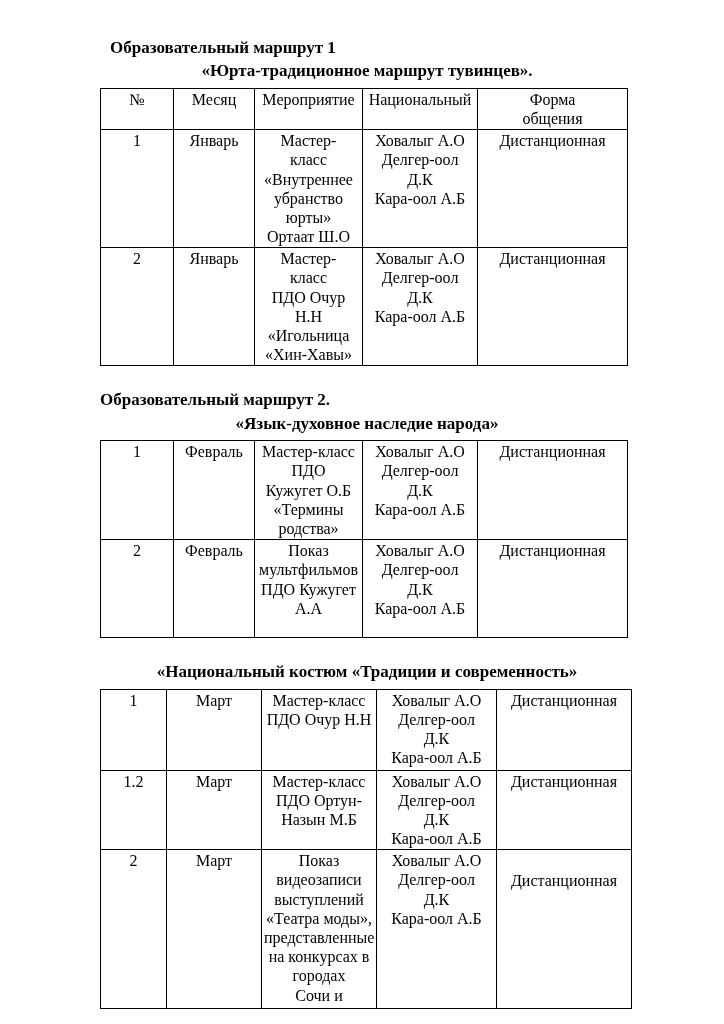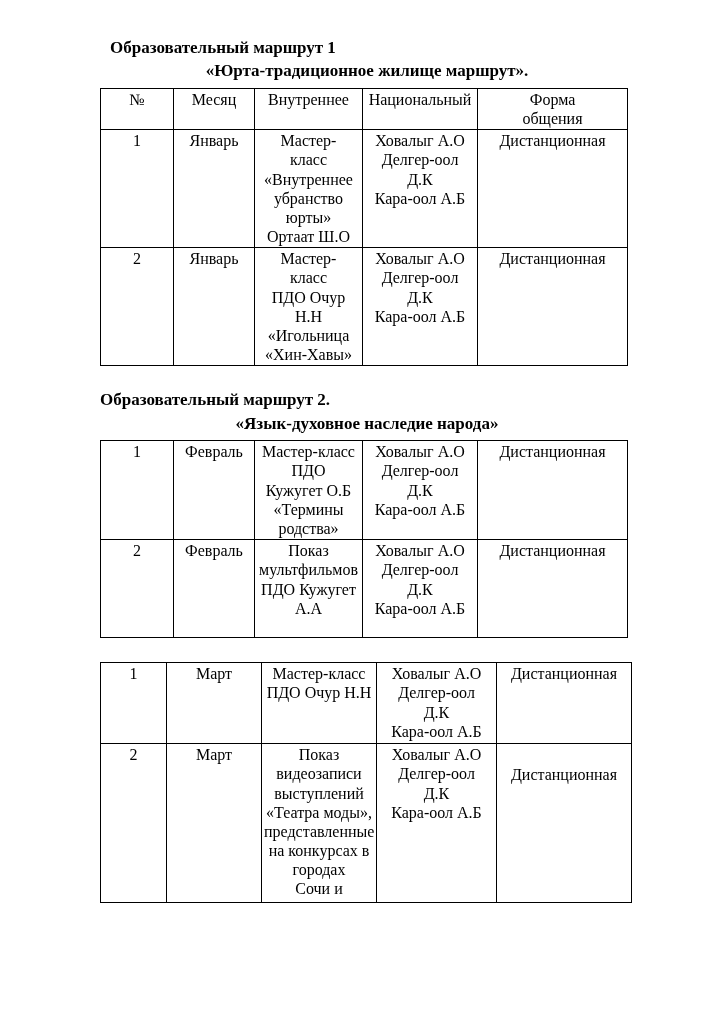--- a/index.html
+++ b/index.html
@@ -67,34 +67,34 @@
   tr.h-159{height:159px;}
 </style>
 </head>
 <body>
 
 <div class="page">
   <div class="content">
 
     <div class="section">
       <div class="sec-title t-left">Образовательный маршрут 1</div>
-      <div class="sec-subtitle">«Юрта-традиционное жилище маршрут».</div>
+      <div class="sec-subtitle">«Юрта-традиционное маршрут тувинцев».</div>
       <table class="sched t12">
         <colgroup>
             <col class="c1">
             <col class="c2">
             <col class="c3">
             <col class="c4">
             <col class="c5">
           </colgroup>
         <tbody>
             <tr class="h-head">
           <th>№</th>
           <th>Месяц</th>
-          <th>Внутреннее</th>
+          <th>Мероприятие</th>
           <th>Национальный</th>
           <th>Форма
 общения</th>
         </tr>
         <tr class="h-116">
           <td>1</td>
           <td>Январь</td>
           <td>Мастер-
 класс
 «Внутреннее
@@ -163,40 +163,53 @@
 Делгер-оол
 Д.К
 Кара-оол А.Б</td>
           <td class="form-cell">Дистанционная</td>
         </tr>
       </tbody>
         </table>
     </div>
 
     <div class="section">
+      <div class="sec-subtitle">«Национальный костюм «Традиции и современность»</div>
       <table class="sched t3">
         <colgroup>
             <col class="c1">
             <col class="c2">
             <col class="c3">
             <col class="c4">
             <col class="c5">
           </colgroup>
         <tbody>
             <tr class="h-81">
           <td>1</td>
           <td>Март</td>
           <td>Мастер-класс
 ПДО Очур Н.Н</td>
           <td>Ховалыг А.О
 Делгер-оол
 Д.К
 Кара-оол А.Б</td>
           <td class="form-cell">Дистанционная</td>
         </tr>
+        <tr class="h-75">
+          <td>1.2</td>
+          <td>Март</td>
+          <td>Мастер-класс
+ПДО Ортун-
+Назын М.Б</td>
+          <td>Ховалыг А.О
+Делгер-оол
+Д.К
+Кара-оол А.Б</td>
+          <td class="form-cell">Дистанционная</td>
+        </tr>
         <tr class="h-159">
           <td>2</td>
           <td>Март</td>
           <td>Показ
 видеозаписи
 выступлений
 «Театра моды»,
 представленные
 на конкурсах  в
 городах

